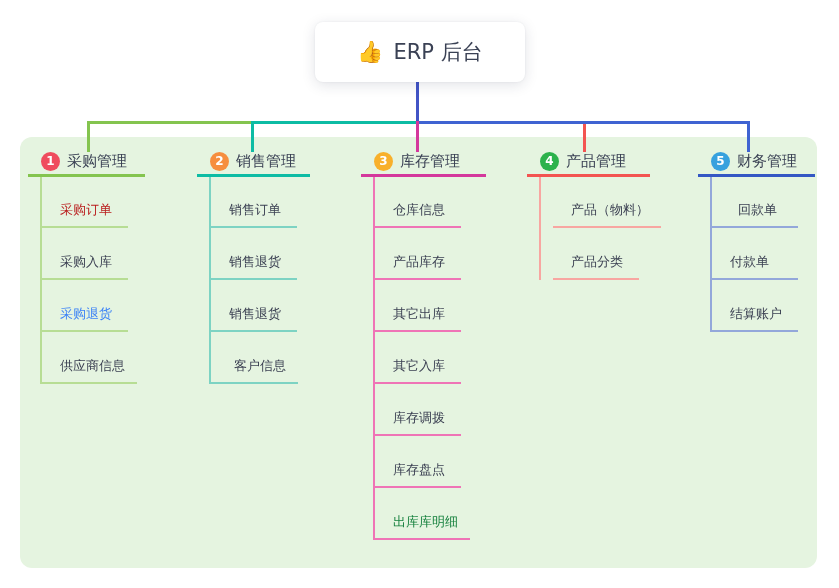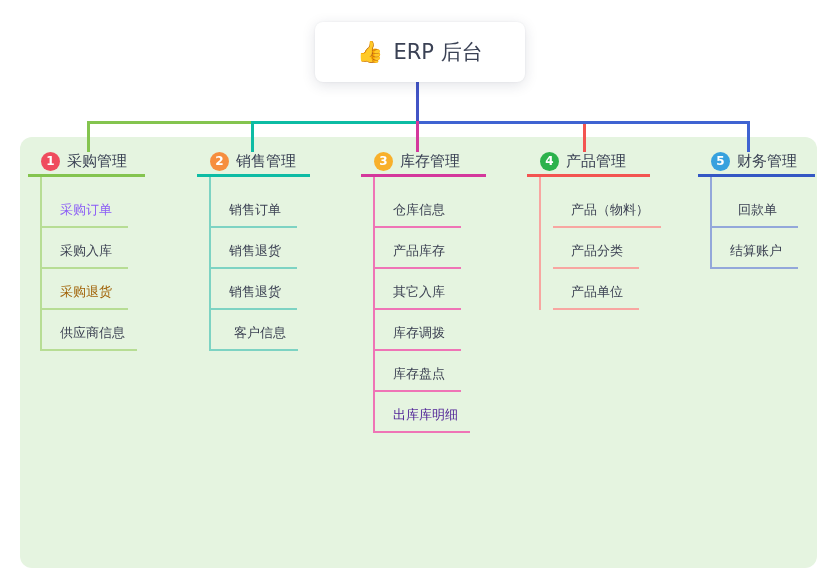--- a/index.html
+++ b/index.html
@@ -29,21 +29,21 @@
   }
   .badge{
     width:19px;height:19px;border-radius:50%;flex:none;
     color:#ffffff;font-size:12px;font-weight:bold;
     display:flex;align-items:center;justify-content:center;line-height:1;
   }
   .children{
     margin-left:12px;border-left:2px solid #ccc;width:max-content;
   }
   .child{
-    box-sizing:border-box;height:41px;min-width:86px;width:max-content;
+    box-sizing:border-box;height:52px;min-width:86px;width:max-content;
     display:flex;align-items:flex-end;
     padding:0 12px 7px 18px;border-bottom:2px solid #ccc;
     font-size:13px;color:#3a3f51;white-space:nowrap;
   }
   .child:first-child{height:51px;}
 </style>
 </head>
 <body style="background: rgb(255, 255, 255);">
 
 <div class="canvas">
@@ -63,23 +63,23 @@
     <span class="root-icon">👍</span>
     <span class="root-label">ERP 后台</span>
   </div>
   <div id="branches">
       <div class="branch" style="left: 28px;">
     <div class="branch-title" style="width: 117px; border-bottom-color: rgb(132, 196, 79); color: rgb(58, 65, 84);">
       <span class="badge" style="background: rgb(239, 76, 94);">1</span>
       <span class="branch-label">采购管理</span>
     </div>
     <div class="children" style="border-left-color: rgb(183, 221, 148);">
-          <div class="child" style="border-bottom-color: rgb(183, 221, 148); color: #8b5cf6;">采购订单</div>
+          <div class="child" style="border-bottom-color: rgb(183, 221, 148); color: #b91c1c;">采购订单</div>
           <div class="child" style="border-bottom-color: rgb(183, 221, 148); color: rgb(58, 63, 81);">采购入库</div>
-          <div class="child" style="border-bottom-color: rgb(183, 221, 148); color: #a16207;">采购退货</div>
+          <div class="child" style="border-bottom-color: rgb(183, 221, 148); color: #3b82f6;">采购退货</div>
           <div class="child" style="border-bottom-color: rgb(183, 221, 148); color: rgb(58, 63, 81);">供应商信息</div>
         </div>
   </div>
       <div class="branch" style="left: 197px;">
     <div class="branch-title" style="width: 113px; border-bottom-color: rgb(13, 188, 164); color: rgb(58, 65, 84);">
       <span class="badge" style="background: rgb(246, 142, 62);">2</span>
       <span class="branch-label">销售管理</span>
     </div>
     <div class="children" style="border-left-color: rgb(125, 211, 195);">
           <div class="child" style="border-bottom-color: rgb(125, 211, 195); color: rgb(58, 63, 81);">销售订单</div>
@@ -89,41 +89,42 @@
         </div>
   </div>
       <div class="branch" style="left: 361px;">
     <div class="branch-title" style="width: 125px; border-bottom-color: rgb(212, 56, 156); color: rgb(58, 65, 84);">
       <span class="badge" style="background: rgb(248, 176, 43);">3</span>
       <span class="branch-label">库存管理</span>
     </div>
     <div class="children" style="border-left-color: rgb(239, 116, 182);">
           <div class="child" style="border-bottom-color: rgb(239, 116, 182); color: rgb(58, 63, 81);">仓库信息</div>
           <div class="child" style="border-bottom-color: rgb(239, 116, 182); color: rgb(58, 63, 81);">产品库存</div>
+          <div class="child" style="border-bottom-color: rgb(239, 116, 182); color: rgb(58, 63, 81);">其它出库</div>
           <div class="child" style="border-bottom-color: rgb(239, 116, 182); color: rgb(58, 63, 81);">其它入库</div>
           <div class="child" style="border-bottom-color: rgb(239, 116, 182); color: rgb(58, 63, 81);">库存调拨</div>
           <div class="child" style="border-bottom-color: rgb(239, 116, 182); color: rgb(58, 63, 81);">库存盘点</div>
-          <div class="child" style="border-bottom-color: rgb(239, 116, 182); color: #4c1d95;">出库库明细</div>
+          <div class="child" style="border-bottom-color: rgb(239, 116, 182); color: #15803d;">出库库明细</div>
         </div>
   </div>
       <div class="branch" style="left: 527px;">
     <div class="branch-title" style="width: 123px; border-bottom-color: rgb(243, 84, 81); color: rgb(58, 65, 84);">
       <span class="badge" style="background: rgb(44, 178, 76);">4</span>
       <span class="branch-label">产品管理</span>
     </div>
     <div class="children" style="border-left-color: rgb(248, 166, 161); padding-left: 12px;">
           <div class="child" style="border-bottom-color: rgb(248, 166, 161); color: rgb(58, 63, 81);">产品（物料）</div>
           <div class="child" style="border-bottom-color: rgb(248, 166, 161); color: rgb(58, 63, 81);">产品分类</div>
-          <div class="child" style="border-bottom-color: rgb(248, 166, 161); color: rgb(58, 63, 81);">产品单位</div>
         </div>
   </div>
       <div class="branch" style="left: 698px;">
     <div class="branch-title" style="width: 117px; border-bottom-color: rgb(52, 87, 196); color: rgb(58, 65, 84);">
       <span class="badge" style="background: rgb(55, 161, 222);">5</span>
       <span class="branch-label">财务管理</span>
     </div>
     <div class="children" style="border-left-color: rgb(147, 167, 218);">
           <div class="child" style="border-bottom-color: rgb(147, 167, 218); color: rgb(58, 63, 81); padding-left: 26px;">回款单</div>
+          <div class="child" style="border-bottom-color: rgb(147, 167, 218); color: rgb(58, 63, 81);">付款单</div>
           <div class="child" style="border-bottom-color: rgb(147, 167, 218); color: rgb(58, 63, 81);">结算账户</div>
         </div>
   </div>
     </div>
 </div>
 
 </body></html>

